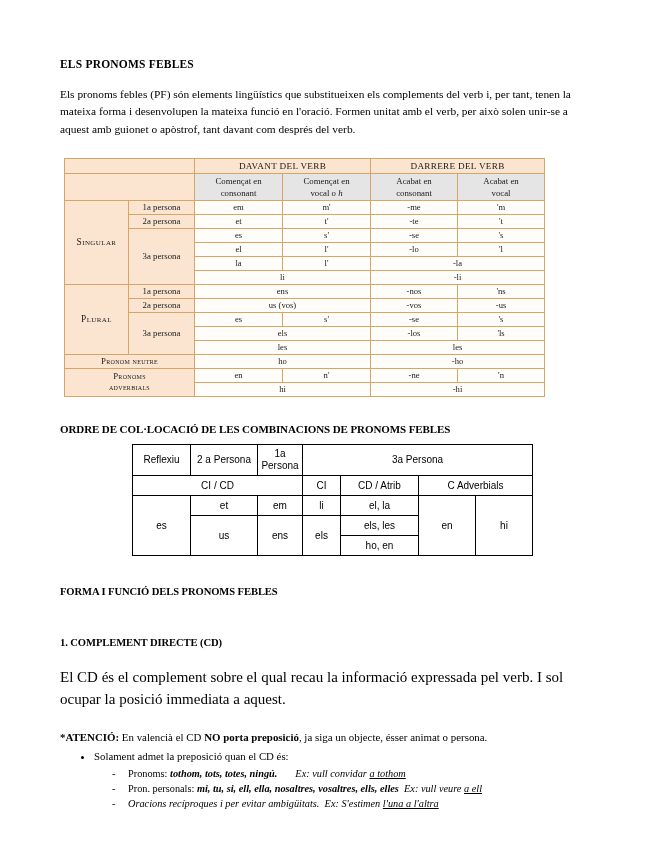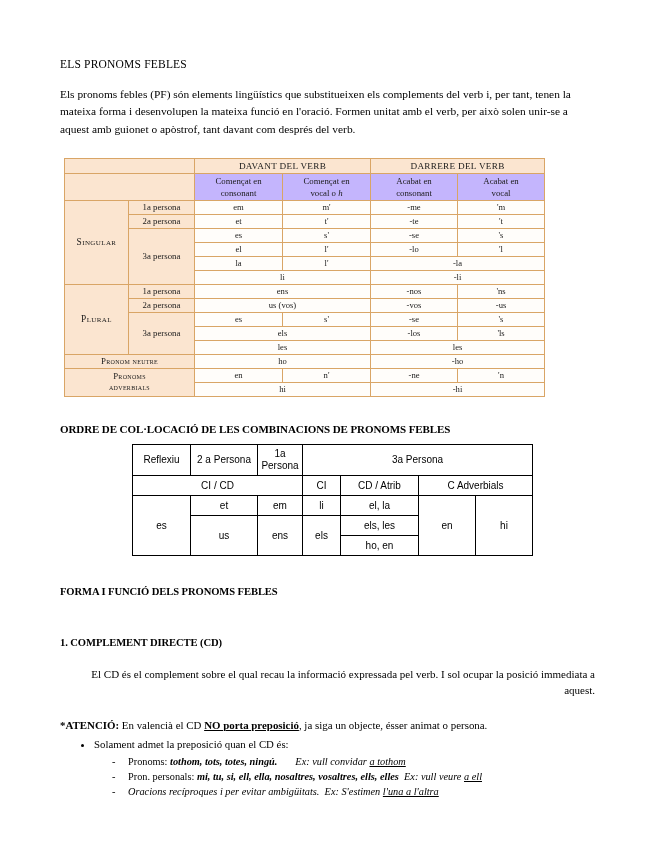--- a/index.html
+++ b/index.html
@@ -24,21 +24,21 @@
   }
   .content {
     position: absolute;
     left: 60px;
     top: 58px;
     width: 535px;
   }
 
   h1.doc-title {
     font-size: 11.5px;
-    font-weight: normal;
+    font-weight: bold;
     margin: 0 0 16px 0;
     letter-spacing: 0.2px;
     font-family: "Liberation Serif", serif;
   }
 
   p.intro {
     font-size: 11.4px;
     line-height: 1.52;
     margin: 0 0 20px 0;
     text-align: left;
@@ -72,21 +72,21 @@
   }
   table.t1 td.hdr-top {
     background: #fbe5d0;
     height: 14px;
     line-height: 14px;
     font-variant: small-caps;
     font-size: 9.2px;
     letter-spacing: 0.3px;
   }
   table.t1 td.hdr-sub {
-    background: #c4b5fd;
+    background: #e5e5e5;
     height: 26px;
     line-height: 12px;
     font-size: 8.8px;
   }
   table.t1 td.lbl {
     background: #fbe5d0;
     font-variant: small-caps;
     font-size: 9.4px;
     letter-spacing: 0.4px;
   }
@@ -151,32 +151,31 @@
   }
   h4.num-head {
     font-size: 10.6px;
     font-weight: bold;
     margin: 40px 0 0 0;
     letter-spacing: -0.1px;
   }
   h4.num-head .u { }
 
   p.body {
-    font-size: 11px;
+    font-size: 15px;
     line-height: 1.5;
     margin: 18px 0 0 0;
-    text-align: right;
   }
   p.atencio {
     font-size: 10.9px;
     line-height: 1.5;
     margin: 18px 0 0 0;
   }
   p.atencio b { font-weight: bold; }
-  p.atencio .uu { font-weight: bold; text-decoration: underline; }
+  p.atencio .uu { font-weight: bold; }
 
   ul.bul {
     margin: 4px 0 0 0;
     padding-left: 34px;
     list-style: disc;
   }
   ul.bul > li {
     font-size: 10.8px;
     line-height: 1.45;
     margin: 0;

